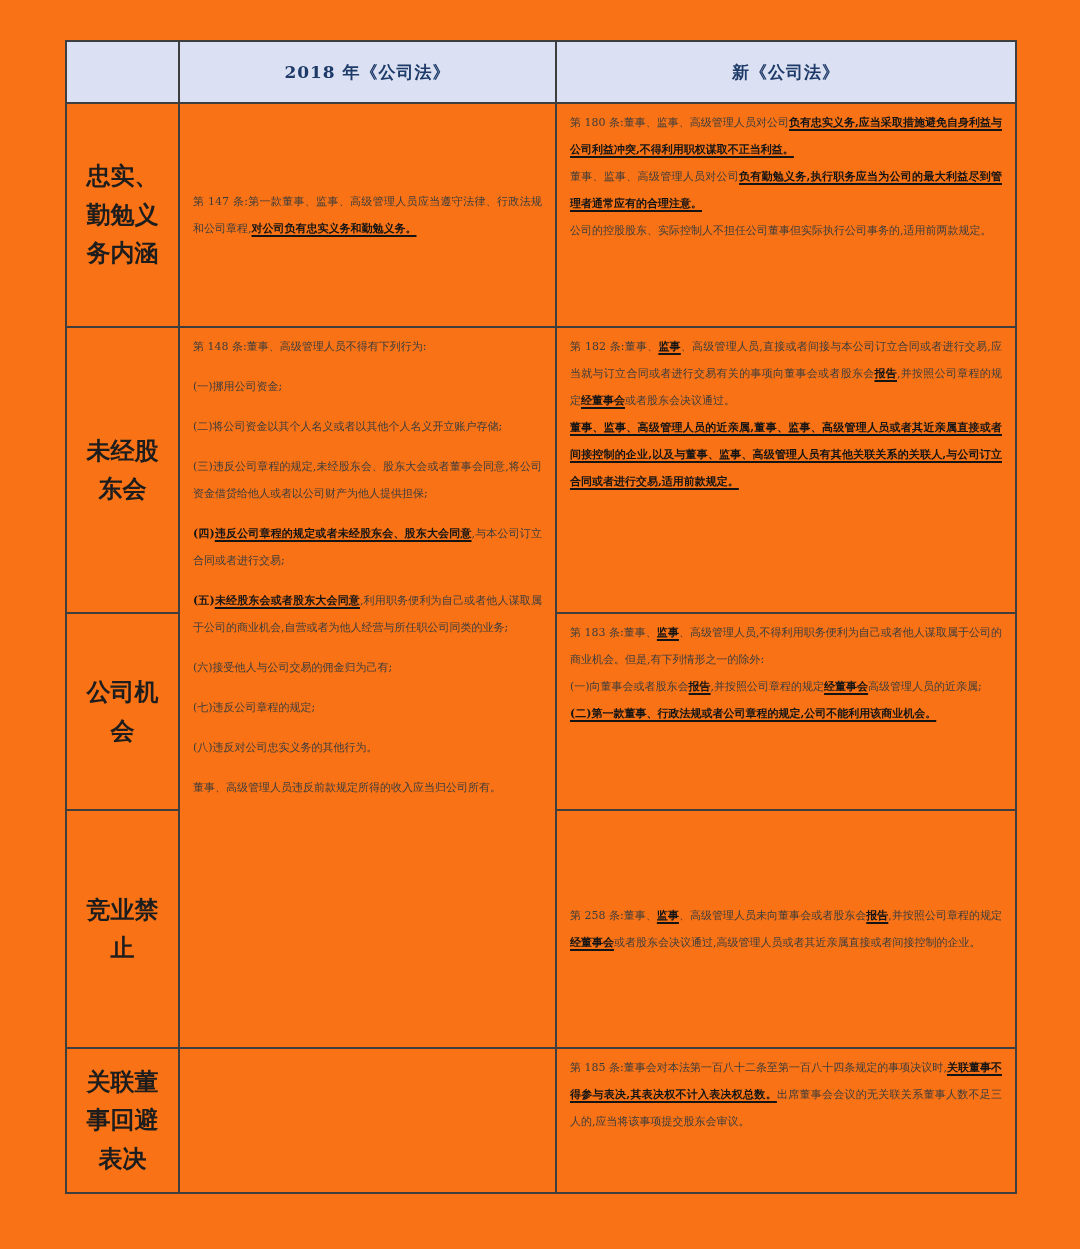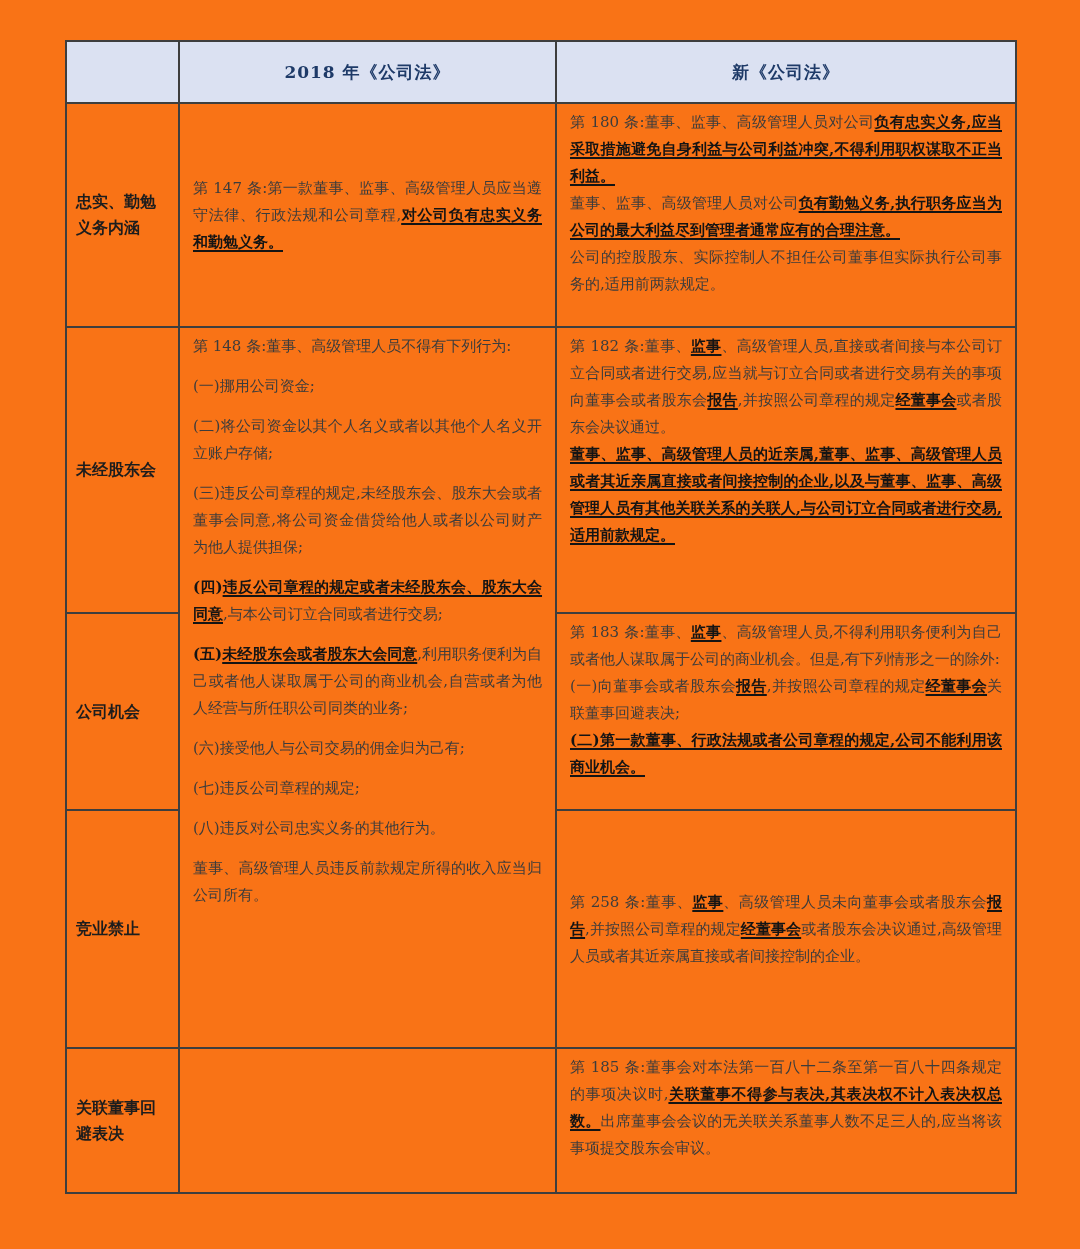--- a/index.html
+++ b/index.html
@@ -25,28 +25,28 @@
     border:2px solid var(--border);
   }
   th.hd{
     background:var(--header-bg);
     color:var(--header-text);
     font-size:17px;font-weight:bold;
     text-align:center;vertical-align:middle;
     height:60px;letter-spacing:1px;
   }
   td.label{
-    text-align:left;vertical-align:middle;
-    font-weight:bold;font-size:16px;color:#1d1d1d;
+    text-align:center;vertical-align:middle;
+    font-weight:bold;font-size:24px;color:#1d1d1d;
     padding:4px 9px;line-height:1.6;
   }
   td.content{
     vertical-align:top;
     padding:5px 13px 5px 13px;
-    font-size:15px;line-height:27px;color:var(--body-text);margin-left:19px;
+    font-size:11px;line-height:27px;color:var(--body-text);margin-left:19px;
   }
   td.vcenter{vertical-align:middle;}
   .para{margin:0;text-align:justify;}
   .gapped .para + .para{margin-top:13px;}
   .bu{
     font-weight:bold;color:var(--emphasis);
     text-decoration:underline;
     text-underline-offset:3px;
     text-decoration-thickness:1.5px;
   }
@@ -95,21 +95,21 @@
           </td>
       <td class="content">
             <p class="para"><span>第 182 条:董事、</span><span class="bu">监事</span><span>、高级管理人员,直接或者间接与本公司订立合同或者进行交易,应当就与订立合同或者进行交易有关的事项向董事会或者股东会</span><span class="bu">报告</span><span>,并按照公司章程的规定</span><span class="bu">经董事会</span><span>或者股东会决议通过。</span></p>
             <p class="para"><span class="bu">董事、监事、高级管理人员的近亲属,董事、监事、高级管理人员或者其近亲属直接或者间接控制的企业,以及与董事、监事、高级管理人员有其他关联关系的关联人,与公司订立合同或者进行交易,适用前款规定。</span></p>
           </td>
     </tr>
     <tr style="height:197px">
       <td class="label">公司机会</td>
       <td class="content">
             <p class="para"><span>第 183 条:董事、</span><span class="bu">监事</span><span>、高级管理人员,不得利用职务便利为自己或者他人谋取属于公司的商业机会。但是,有下列情形之一的除外:</span></p>
-            <p class="para"><span>(一)向董事会或者股东会</span><span class="bu">报告</span><span>,并按照公司章程的规定</span><span class="bu">经董事会</span><span>关联董事回避表决;</span></p>
+            <p class="para"><span>(一)向董事会或者股东会</span><span class="bu">报告</span><span>,并按照公司章程的规定</span><span class="bu">经董事会</span><span>高级管理人员的近亲属;</span></p>
             <p class="para"><span class="bu">(二)第一款董事、行政法规或者公司章程的规定,公司不能利用该商业机会。</span></p>
           </td>
     </tr>
     <tr style="height:238px">
       <td class="label">竞业禁止</td>
       <td class="content vcenter">
             <p class="para"><span>第 258 条:董事、</span><span class="bu">监事</span><span>、高级管理人员未向董事会或者股东会</span><span class="bu">报告</span><span>,并按照公司章程的规定</span><span class="bu">经董事会</span><span>或者股东会决议通过,高级管理人员或者其近亲属直接或者间接控制的企业。</span></p>
           </td>
     </tr>
     <tr style="height:145px">

